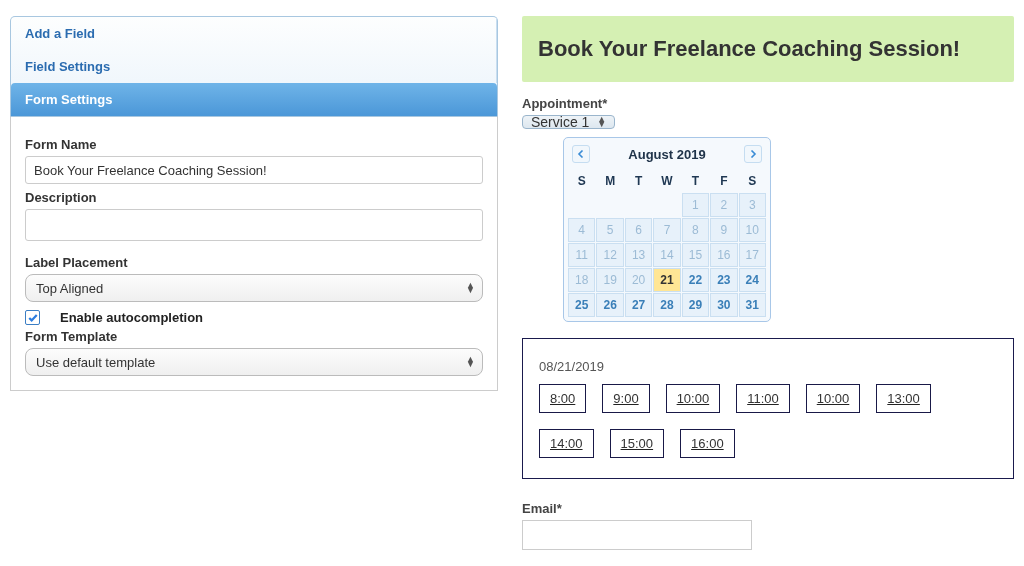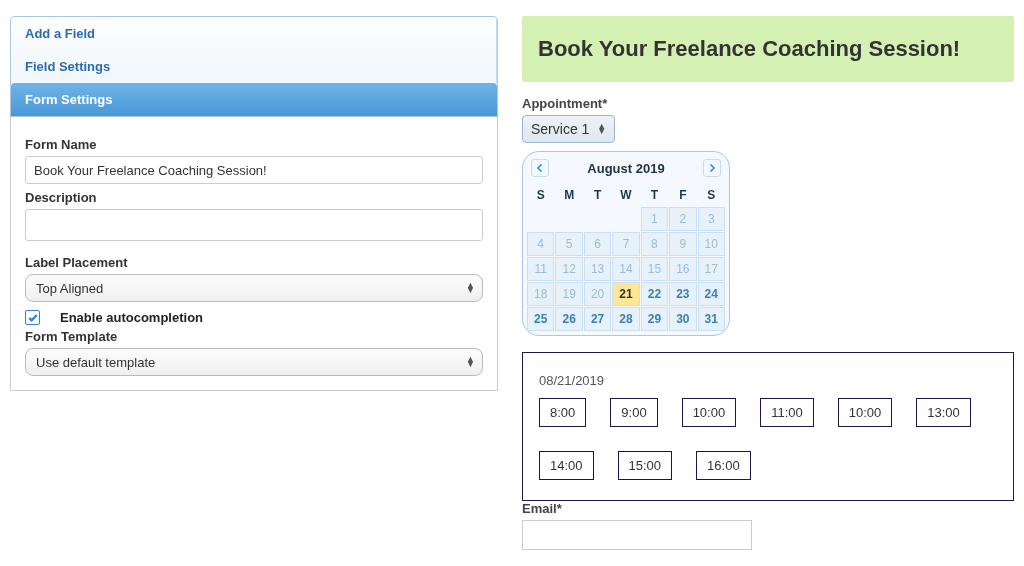--- a/index.html
+++ b/index.html
@@ -111,33 +111,34 @@
   border-radius: 2px;
   margin-bottom: 14px;
 }
 .right-label { font-weight: 600; font-size: 13px; color: #444; margin-bottom: 4px; }
 .service-select {
   display: inline-flex;
   align-items: center;
   border: 1px solid #9ab5cc;
   border-radius: 4px;
   background: linear-gradient(#eef3f7,#dde7ef);
-  height: 28px;
+  height: 14px;
   padding: 0 8px;
   margin-bottom: 8px;
   color: #333;
   font-size: 14px;
 }
 .service-select .updown { margin-left: 8px; font-size: 9px; line-height: 5px; color: #555; display: flex; flex-direction: column; }
 .calendar {
   border: 1px solid #a8c7e8;
-  border-radius: 17px;
+  border-radius: 5px;
   background: #f5f9fd;
   width: 208px;
   padding: 4px 4px 4px 4px;
+  margin-left: 41px;
 }
 .cal-header {
   display: flex;
   align-items: center;
   justify-content: center;
   position: relative;
   height: 24px;
 }
 .cal-title { font-weight: 700; color: #20344a; font-size: 13px; }
 .cal-nav {
@@ -169,21 +170,21 @@
 .cal-cell.blank { background: transparent; border-color: transparent; }
 .cal-cell.selected { background: #ffe695; color: #333; font-weight: 700; }
 .cal-cell.bold { font-weight: 700; }
 .slot-box {
   border: 1px solid #1a1a4d;
   margin-top: 16px;
   padding: 20px 16px 20px 16px;
   width: 100%;
 }
 .slot-date { color: #555; font-size: 13px; margin-bottom: 10px; }
-.slot-row { display: flex; flex-wrap: wrap; gap: 24px; }
+.slot-row { display: flex; flex-wrap: wrap; gap: 16px; text-decoration: underline; }
 .slot {
   border: 1px solid #191947;
   padding: 6px 10px;
   font-size: 13px;
   color: #333;
   background: #fff;
   cursor: pointer;
 }
 .email-input {
   width: 230px;
@@ -317,16 +318,16 @@
           <div class="slot">10:00</div>
           <div class="slot">11:00</div>
           <div class="slot">10:00</div>
           <div class="slot">13:00</div>
           <div class="slot">14:00</div>
           <div class="slot">15:00</div>
           <div class="slot">16:00</div>
         </div>
     </div>
     
-    <div class="right-label" style="">Email*</div>
+    <div class="right-label" style="margin-top:22px">Email*</div>
     <input class="email-input" style="">
   </div>
 </div>
 
 </body></html>

